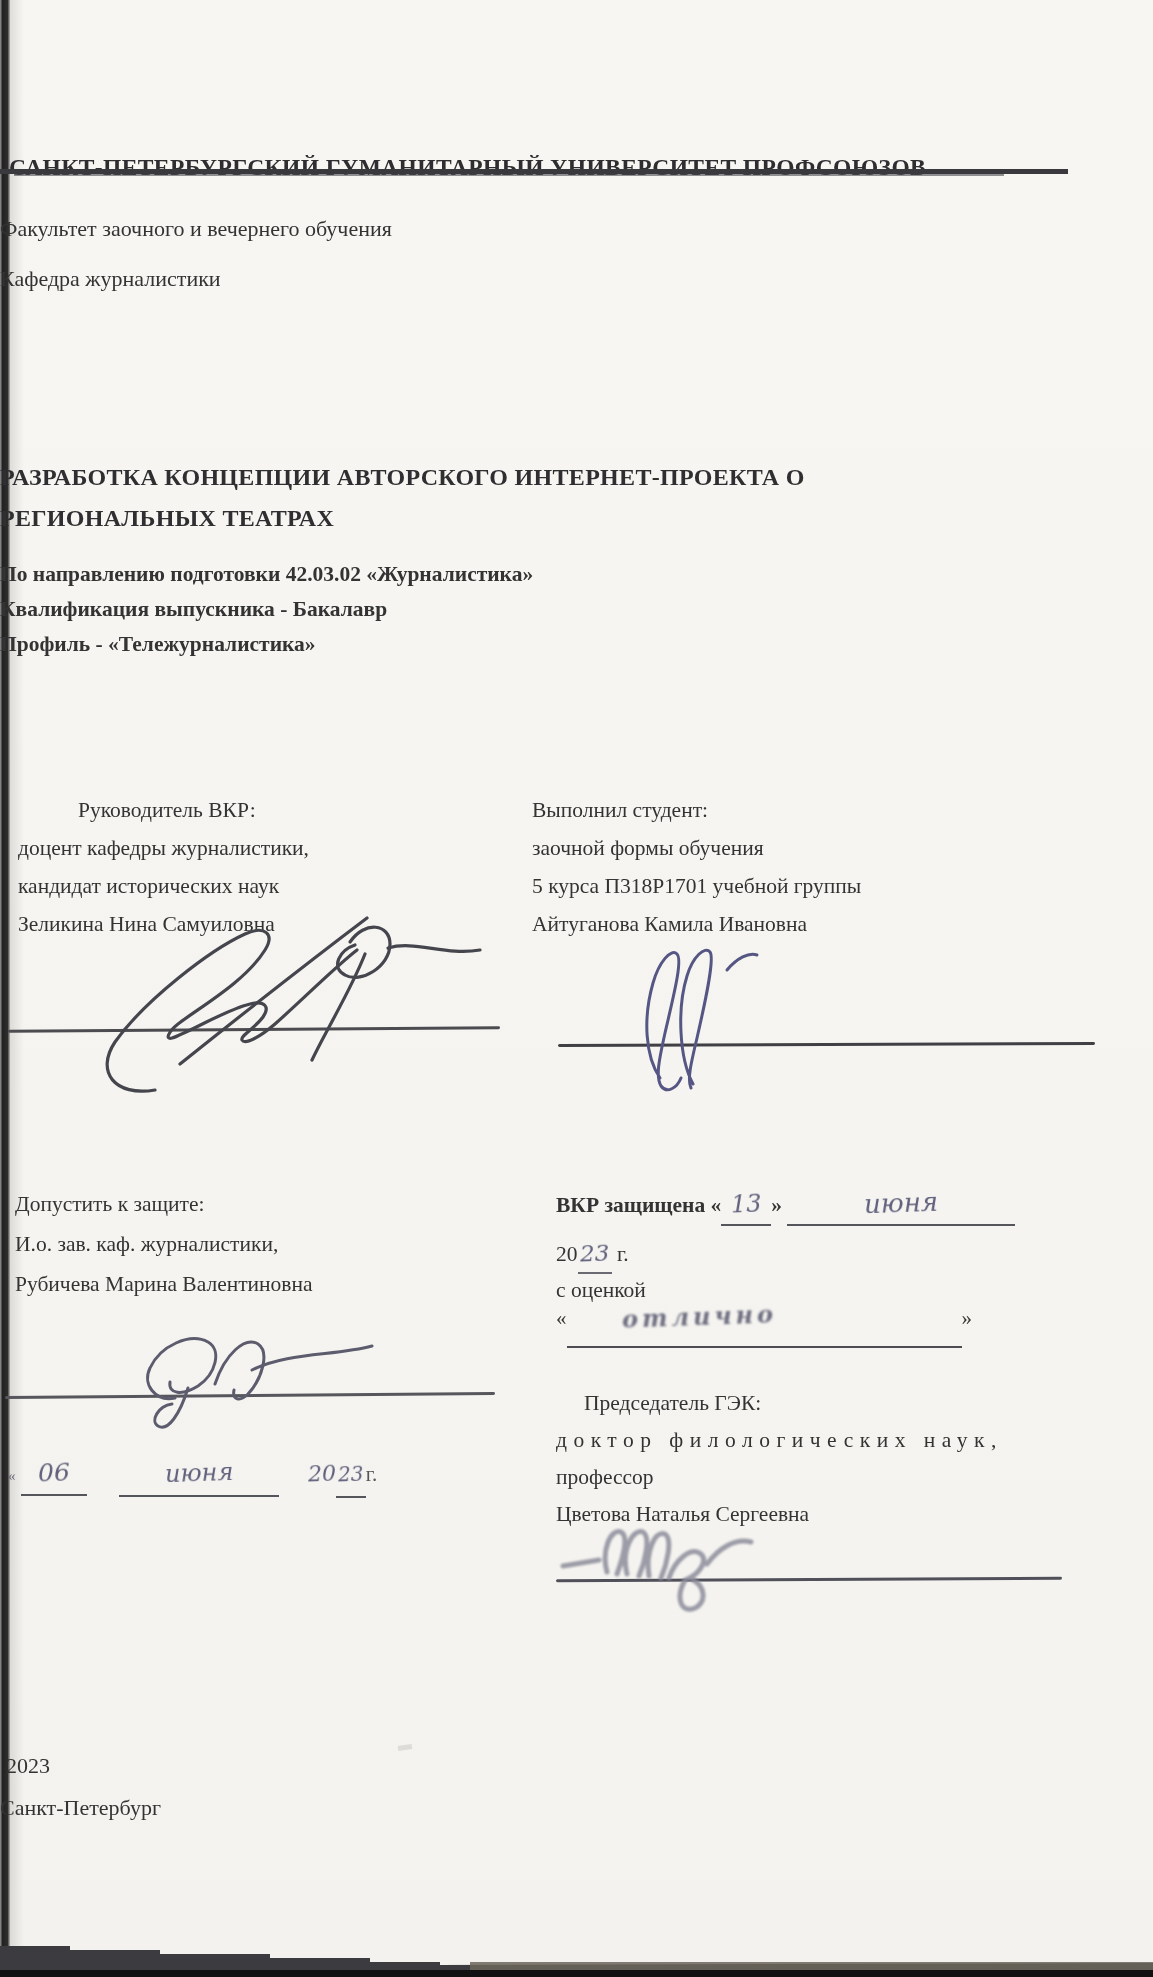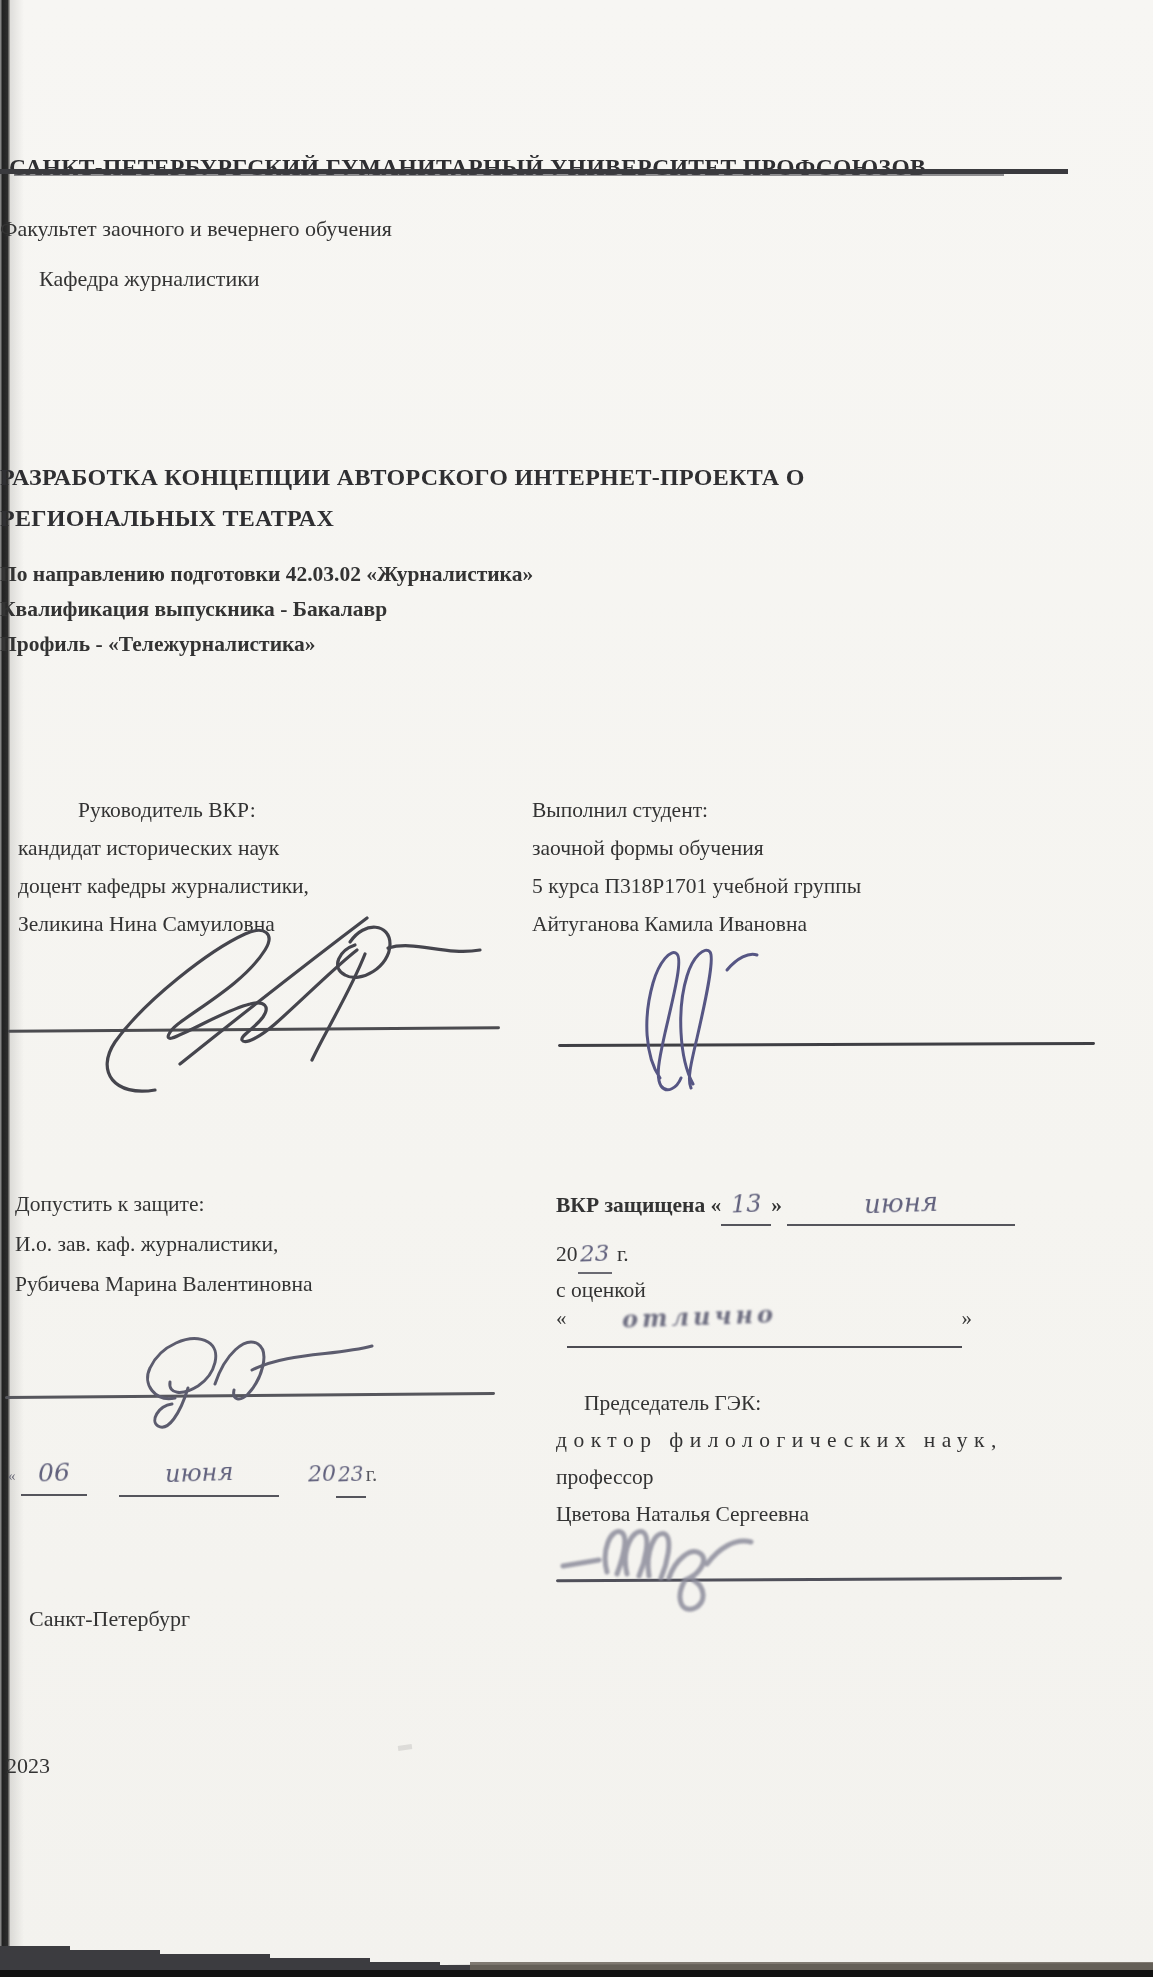--- a/index.html
+++ b/index.html
@@ -37,33 +37,33 @@
 <div class="page">
 
   <div class="scan-left"></div>
   <div class="scan-shade"></div>
 
   <div class="abs hdr nowrap" style="left:9px;top:134px;">САНКТ-ПЕТЕРБУРГСКИЙ ГУМАНИТАРНЫЙ УНИВЕРСИТЕТ ПРОФСОЮЗОВ</div>
   <div class="hdr-underline"></div>
   <div class="hdr-underline2"></div>
 
   <div class="abs center-col t22" style="top:216px;width:920px;">Факультет заочного и вечернего обучения</div>
-  <div class="abs center-col t22" style="top:266px;width:920px;margin-left:39px;">Кафедра журналистики</div>
+  <div class="abs center-col t22" style="top:266px;width:920px;">Кафедра журналистики</div>
 
   <div class="abs center-col t24 bold" style="top:464px;width:1130px;letter-spacing:.3px;color:#2f2f32;">РАЗРАБОТКА КОНЦЕПЦИИ АВТОРСКОГО ИНТЕРНЕТ-ПРОЕКТА О</div>
   <div class="abs center-col t24 bold" style="top:505px;width:1130px;letter-spacing:.3px;color:#2f2f32;">РЕГИОНАЛЬНЫХ ТЕАТРАХ</div>
 
   <div class="abs center-col t21 bold" style="top:562px;width:1100px;">По направлению подготовки 42.03.02 «Журналистика»</div>
   <div class="abs center-col t21 bold" style="top:597px;width:1100px;">Квалификация выпускника - Бакалавр</div>
   <div class="abs center-col t21 bold" style="top:632px;width:1100px;">Профиль - «Тележурналистика»</div>
 
   <div class="abs t21 block" style="left:18px;top:791px;width:500px;">
     <div style="padding-left:60px;">Руководитель ВКР:</div>
+    <div>доцент кафедры журналистики,</div>
     <div>кандидат исторических наук</div>
-    <div>доцент кафедры журналистики,</div>
     <div>Зеликина Нина Самуиловна</div>
   </div>
 
   <div class="abs t21 block" style="left:532px;top:791px;width:600px;">
     <div>Выполнил студент:</div>
     <div>заочной формы обучения</div>
     <div>5 курса П318Р1701 учебной группы</div>
     <div>Айтуганова Камила Ивановна</div>
   </div>
 
@@ -138,21 +138,21 @@
     <g fill="none" stroke="#8d8d9c" stroke-width="5" stroke-linecap="round" stroke-linejoin="round">
       <path d="M8,58 L44,52"></path>
       <path d="M52,64 C46,42 56,20 66,24 C74,28 68,50 62,66"></path>
       <path d="M72,66 C66,42 78,20 88,24 C96,29 90,54 84,68"></path>
       <path d="M94,68 C90,44 100,22 110,26 C118,31 112,56 106,70"></path>
       <path d="M114,70 C120,52 136,38 146,46 C154,54 142,68 130,72 C120,90 126,106 140,100 C152,94 150,78 138,72"></path>
       <path d="M152,56 C164,40 180,30 196,34"></path>
     </g>
   </svg>
 
-  <div class="abs center-col t22" style="top:1606px;width:1040px;padding-left:29px;">Санкт-Петербург</div>
+  <div class="abs center-col t22" style="top:1795px;width:1040px;">Санкт-Петербург</div>
   <div class="abs center-col t22" style="top:1753px;width:1040px;margin-left:6px;">2023</div>
   <div class="faint-dash"></div>
 
   <svg class="abs" style="left:0;top:1932px;" width="1153" height="45" viewBox="0 0 1153 45">
     <path d="M0,14 L70,14 L70,18 L160,18 L160,22 L270,22 L270,26 L370,26 L370,30 L440,30 L440,33 L1153,31 L1153,45 L0,45 Z" fill="#3c3c40"></path>
     <rect x="470" y="30" width="683" height="9" fill="#6b655c" opacity="0.85"></rect>
     <rect x="0" y="38" width="1153" height="7" fill="#111111"></rect>
   </svg>
 
 </div>

